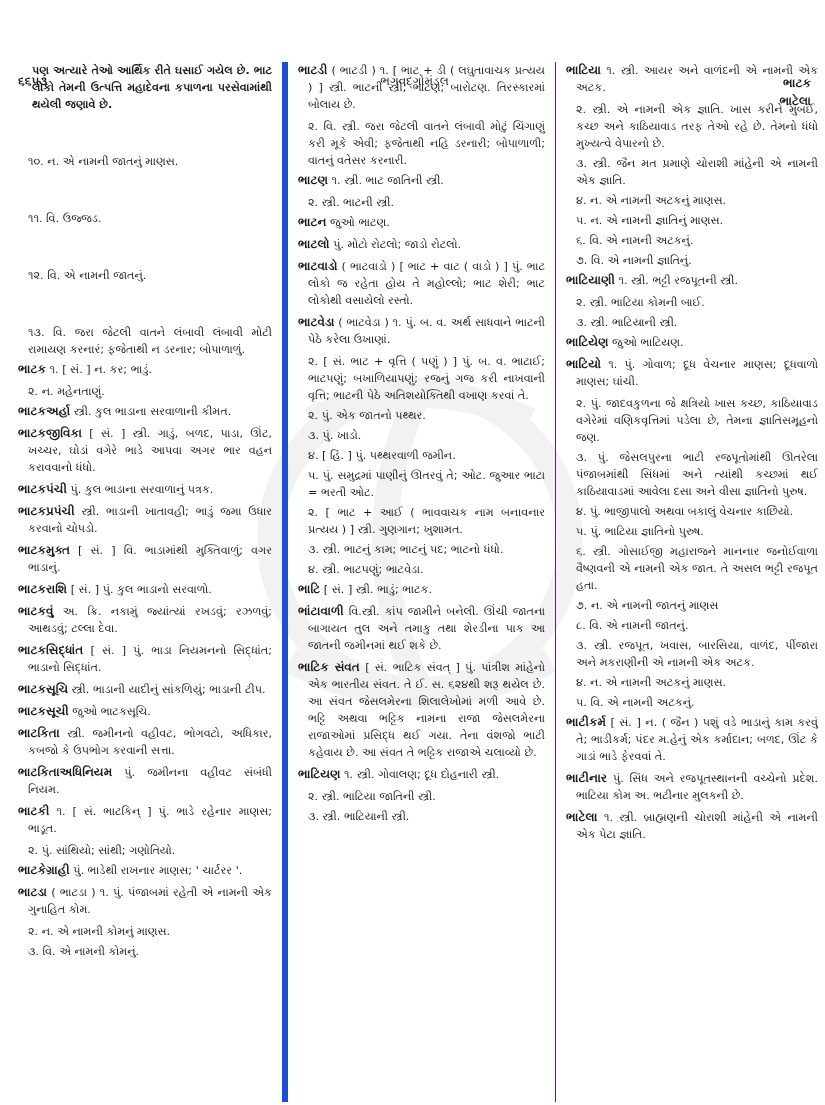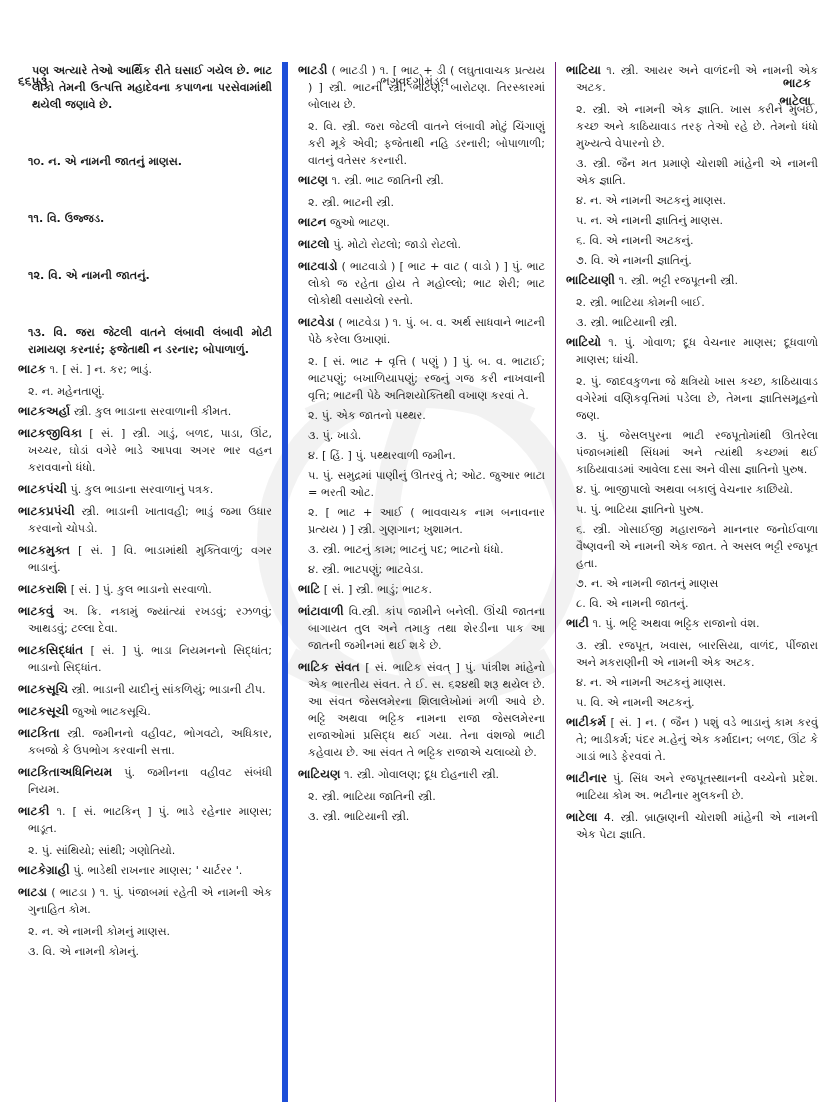--- a/index.html
+++ b/index.html
@@ -25,21 +25,21 @@
   .col {
     box-sizing: border-box; font-size: 11.2px; line-height: 17px; text-align: justify;
   }
   .col1 { width: 270px; padding-right: 10px; border-right: 6px solid #1d4ed8; }
   .col2 { width: 268px; padding: 0 10px; border-right: 1px solid #701a75; }
   .col3 { width: 262px; padding-left: 10px; }
   .entry { margin: 0 0 5px 0; padding-left: 10px; text-indent: -10px; }
   .entry .hw { font-weight: bold; font-size: 12px; }
   .sense { margin: 0 0 3px 0; padding-left: 10px; }
   .col1 .sense.top { padding-left: 14px; font-weight: bold; }
-  .bold { font-weight: bold; margin-top: 40px; }
+  .bold { font-weight: normal; margin-top: 40px; }
 </style>
 </head>
 <body>
 
 <svg class="watermark" viewBox="0 0 380 420">
   <g fill="none" stroke="#555" stroke-width="26">
     <circle cx="190" cy="210" r="150"></circle>
     <path d="M80 90 Q190 40 300 90"></path>
     <path d="M60 330 Q190 400 320 330"></path>
     <path d="M190 60 Q120 210 190 360"></path>
@@ -111,29 +111,29 @@
       <div class="entry"><span class="hw">ભાટિયા</span> <span>૧. સ્ત્રી. આયર અને વાળંદની એ નામની એક અટક.</span></div>
       <div class="sense">૨. સ્ત્રી. એ નામની એક જ્ઞાતિ. ખાસ કરીને મુંબઈ, કચ્છ અને કાઠિયાવાડ તરફ તેઓ રહે છે. તેમનો ધંધો મુખ્યત્વે વેપારનો છે.</div>
       <div class="sense">૩. સ્ત્રી. જૈન મત પ્રમાણે ચોરાશી માંહેની એ નામની એક જ્ઞાતિ.</div>
       <div class="sense">૪. ન. એ નામની અટકનું માણસ.</div>
       <div class="sense">૫. ન. એ નામની જ્ઞાતિનું માણસ.</div>
       <div class="sense">૬. વિ. એ નામની અટકનું.</div>
       <div class="sense">૭. વિ. એ નામની જ્ઞાતિનું.</div>
       <div class="entry"><span class="hw">ભાટિયાણી</span> <span>૧. સ્ત્રી. ભટ્ટી રજપૂતની સ્ત્રી.</span></div>
       <div class="sense">૨. સ્ત્રી. ભાટિયા કોમની બાઈ.</div>
       <div class="sense">૩. સ્ત્રી. ભાટિયાની સ્ત્રી.</div>
+      <div class="entry"><span class="hw">ભાટિયેણ</span> <span>જુઓ ભાટિયણ.</span></div>
       <div class="entry"><span class="hw">ભાટિયો</span> <span>૧. પું. ગોવાળ; દૂધ વેચનાર માણસ; દૂધવાળો માણસ; ઘાંચી.</span></div>
       <div class="sense">૨. પું. જાદવકુળના જે ક્ષત્રિયો ખાસ કચ્છ, કાઠિયાવાડ વગેરેમાં વણિકવૃત્તિમાં પડેલા છે, તેમના જ્ઞાતિસમૂહનો જણ.</div>
       <div class="sense">૩. પું. જેસલપુરના ભાટી રજપૂતોમાંથી ઊતરેલા પંજાબમાંથી સિંધમાં અને ત્યાંથી કચ્છમાં થઈ કાઠિયાવાડમાં આવેલા દસા અને વીસા જ્ઞાતિનો પુરુષ.</div>
       <div class="sense">૪. પું. ભાજીપાલો અથવા બકાલું વેચનાર કાછિયો.</div>
       <div class="sense">૫. પું. ભાટિયા જ્ઞાતિનો પુરુષ.</div>
       <div class="sense">૬. સ્ત્રી. ગોસાઈજી મહારાજને માનનાર જનોઈવાળા વૈષ્ણવની એ નામની એક જાત. તે અસલ ભટ્ટી રજપૂત હતા.</div>
       <div class="sense">૭. ન. એ નામની જાતનું માણસ</div>
       <div class="sense">૮. વિ. એ નામની જાતનું.</div>
-      <div class="entry"><span class="hw">ભાટી</span> <span>૧. પું. ભટ્ટિ અથવા ભટ્ટિક રાજાનો વંશ.</span></div>
       <div class="sense">૩. સ્ત્રી. રજપૂત, ખવાસ, બારસિયા, વાળંદ, પીંજારા અને મકરાણીની એ નામની એક અટક.</div>
       <div class="sense">૪. ન. એ નામની અટકનું માણસ.</div>
       <div class="sense">૫. વિ. એ નામની અટકનું.</div>
       <div class="entry"><span class="hw">ભાટીકર્મ</span> <span>[ સં. ] ન. ( જૈન ) પશું વડે ભાડાનું કામ કરવું તે; ભાડીકર્મ; પંદર મ.હેનું એક કર્માદાન; બળદ, ઊંટ કે ગાડાં ભાડે ફેરવવાં તે.</span></div>
       <div class="entry"><span class="hw">ભાટીનાર</span> <span>પું. સિંધ અને રજપૂતસ્થાનની વચ્ચેનો પ્રદેશ. ભાટિયા કોમ અ. ભટીનાર મુલકની છે.</span></div>
-      <div class="entry"><span class="hw">ભાટેલા</span> <span>4. સ્ત્રી. બ્રાહ્મણની ચોરાશી માંહેની એ નામની એક પેટા જ્ઞાતિ.</span></div>
+      <div class="entry"><span class="hw">ભાટેલા</span> <span>૧. સ્ત્રી. બ્રાહ્મણની ચોરાશી માંહેની એ નામની એક પેટા જ્ઞાતિ.</span></div>
     </div>
 </div>
 
 </body></html>

